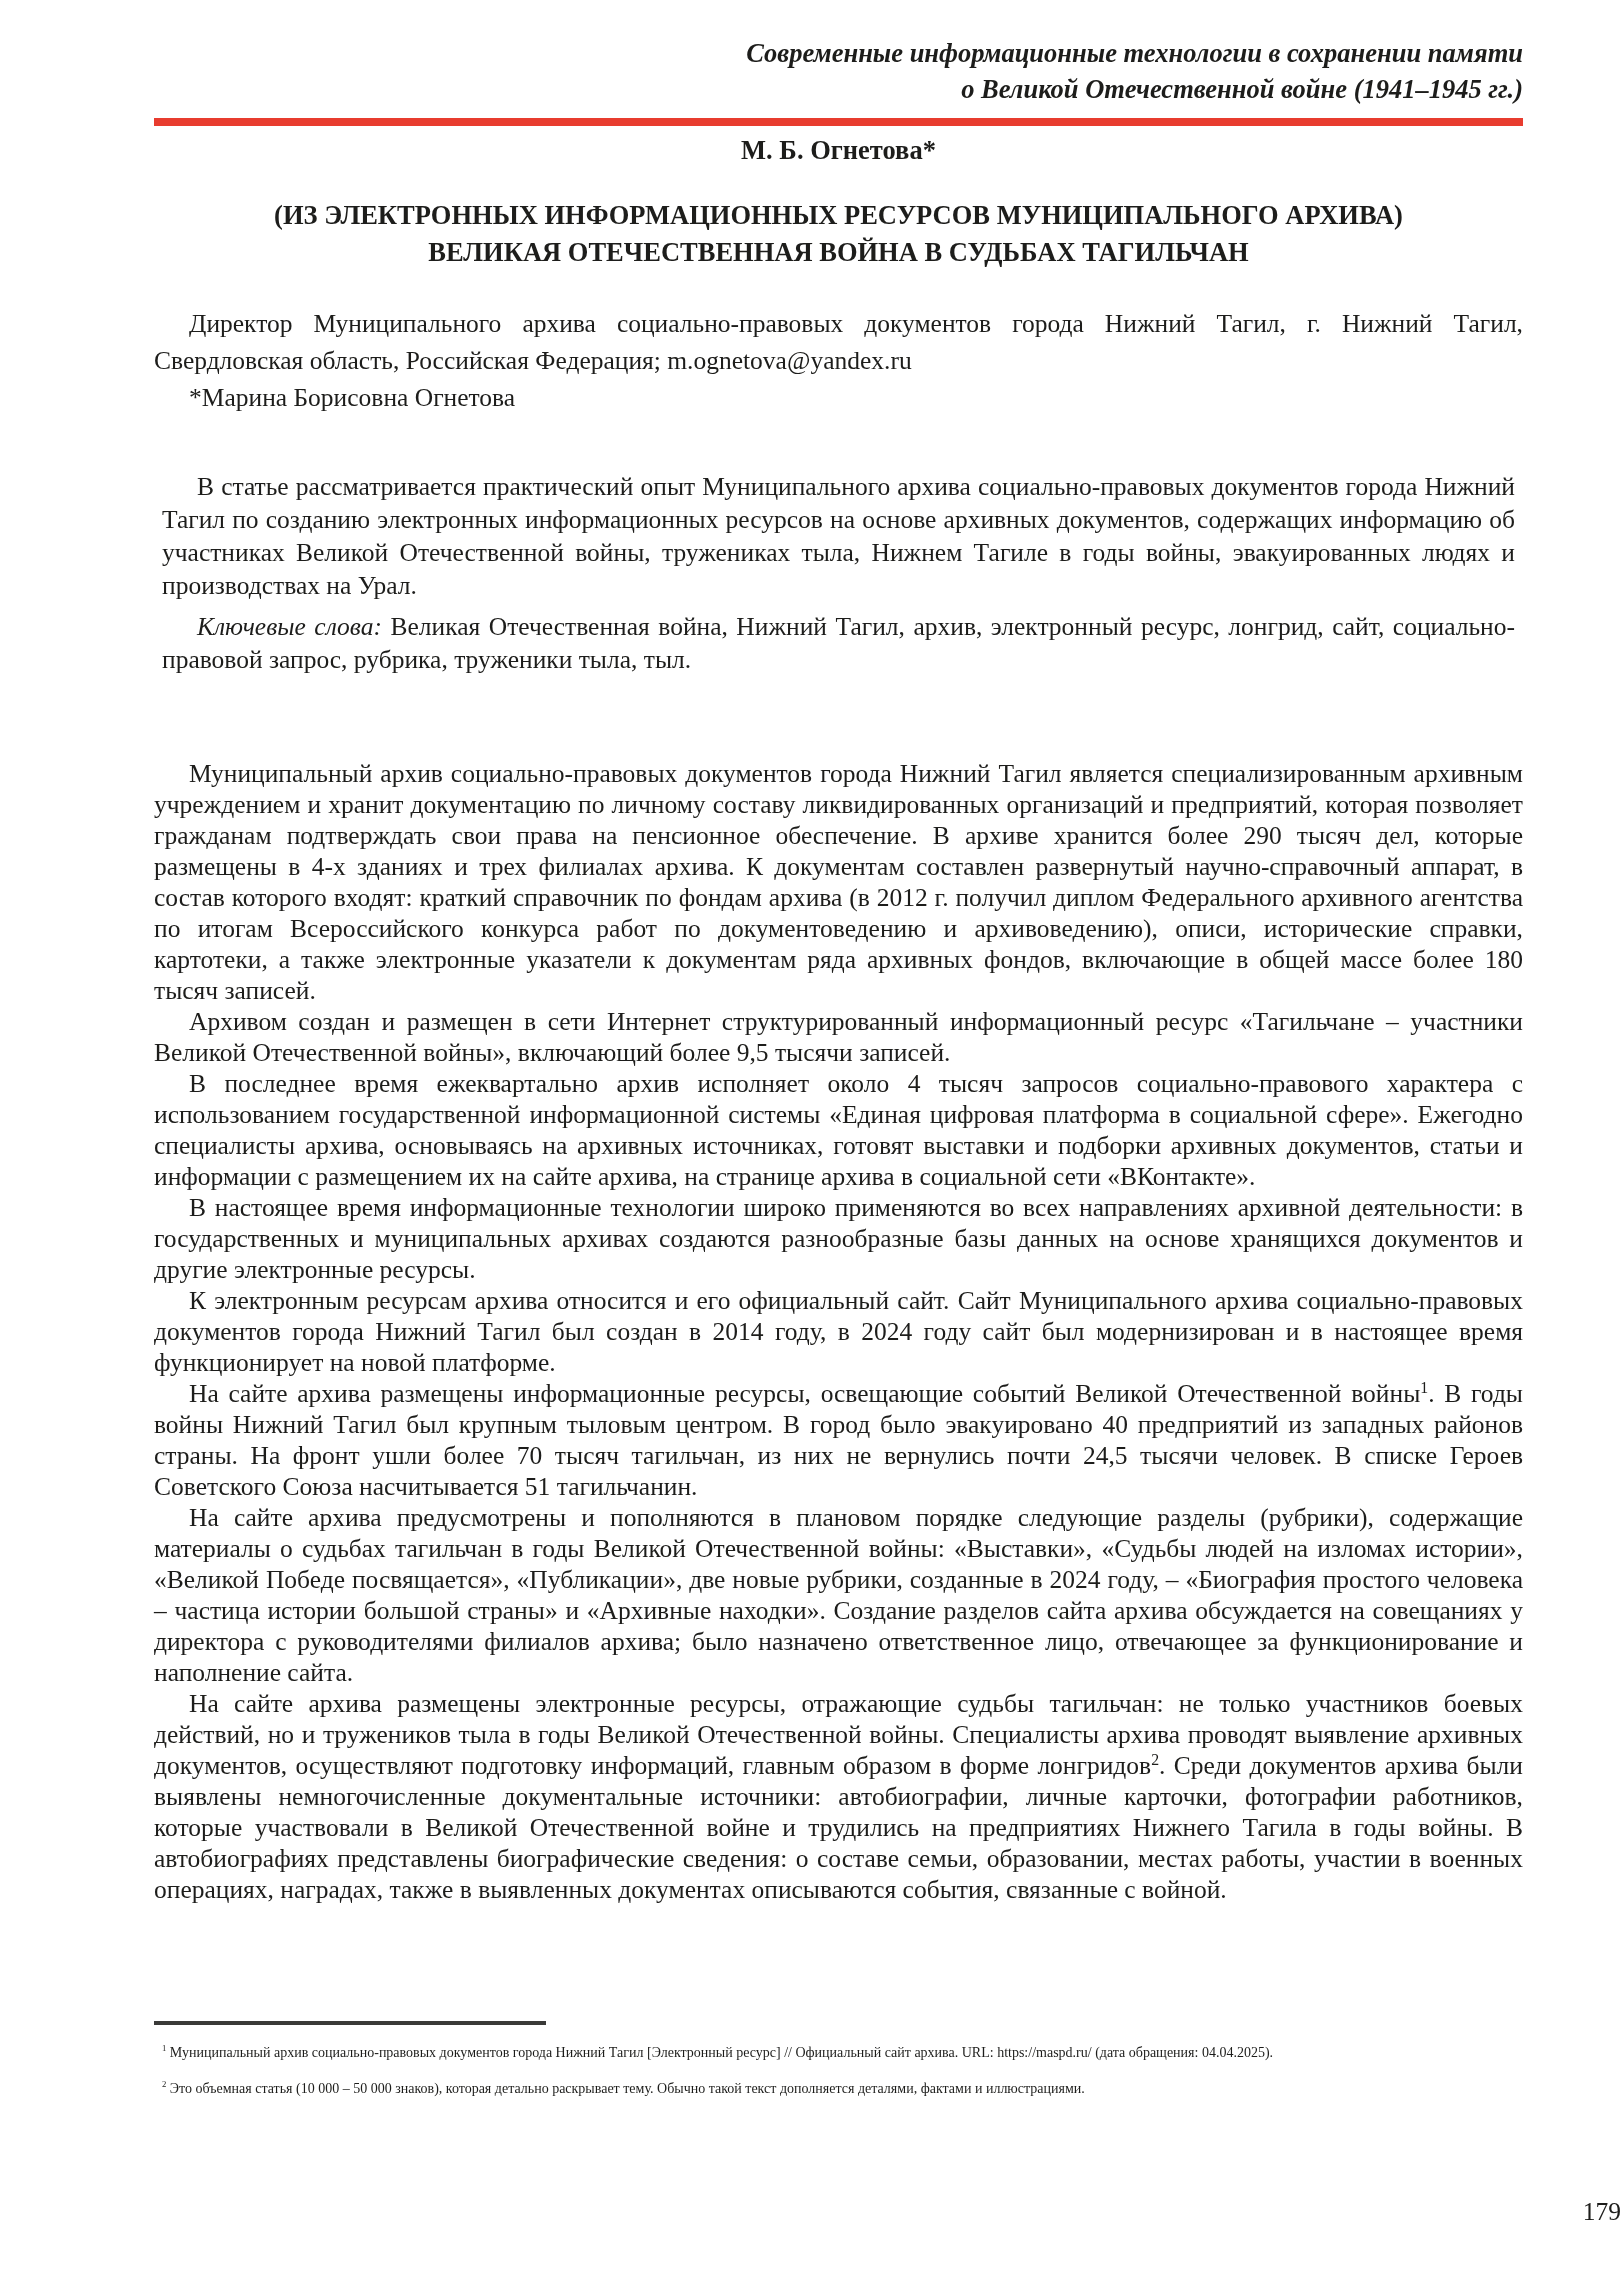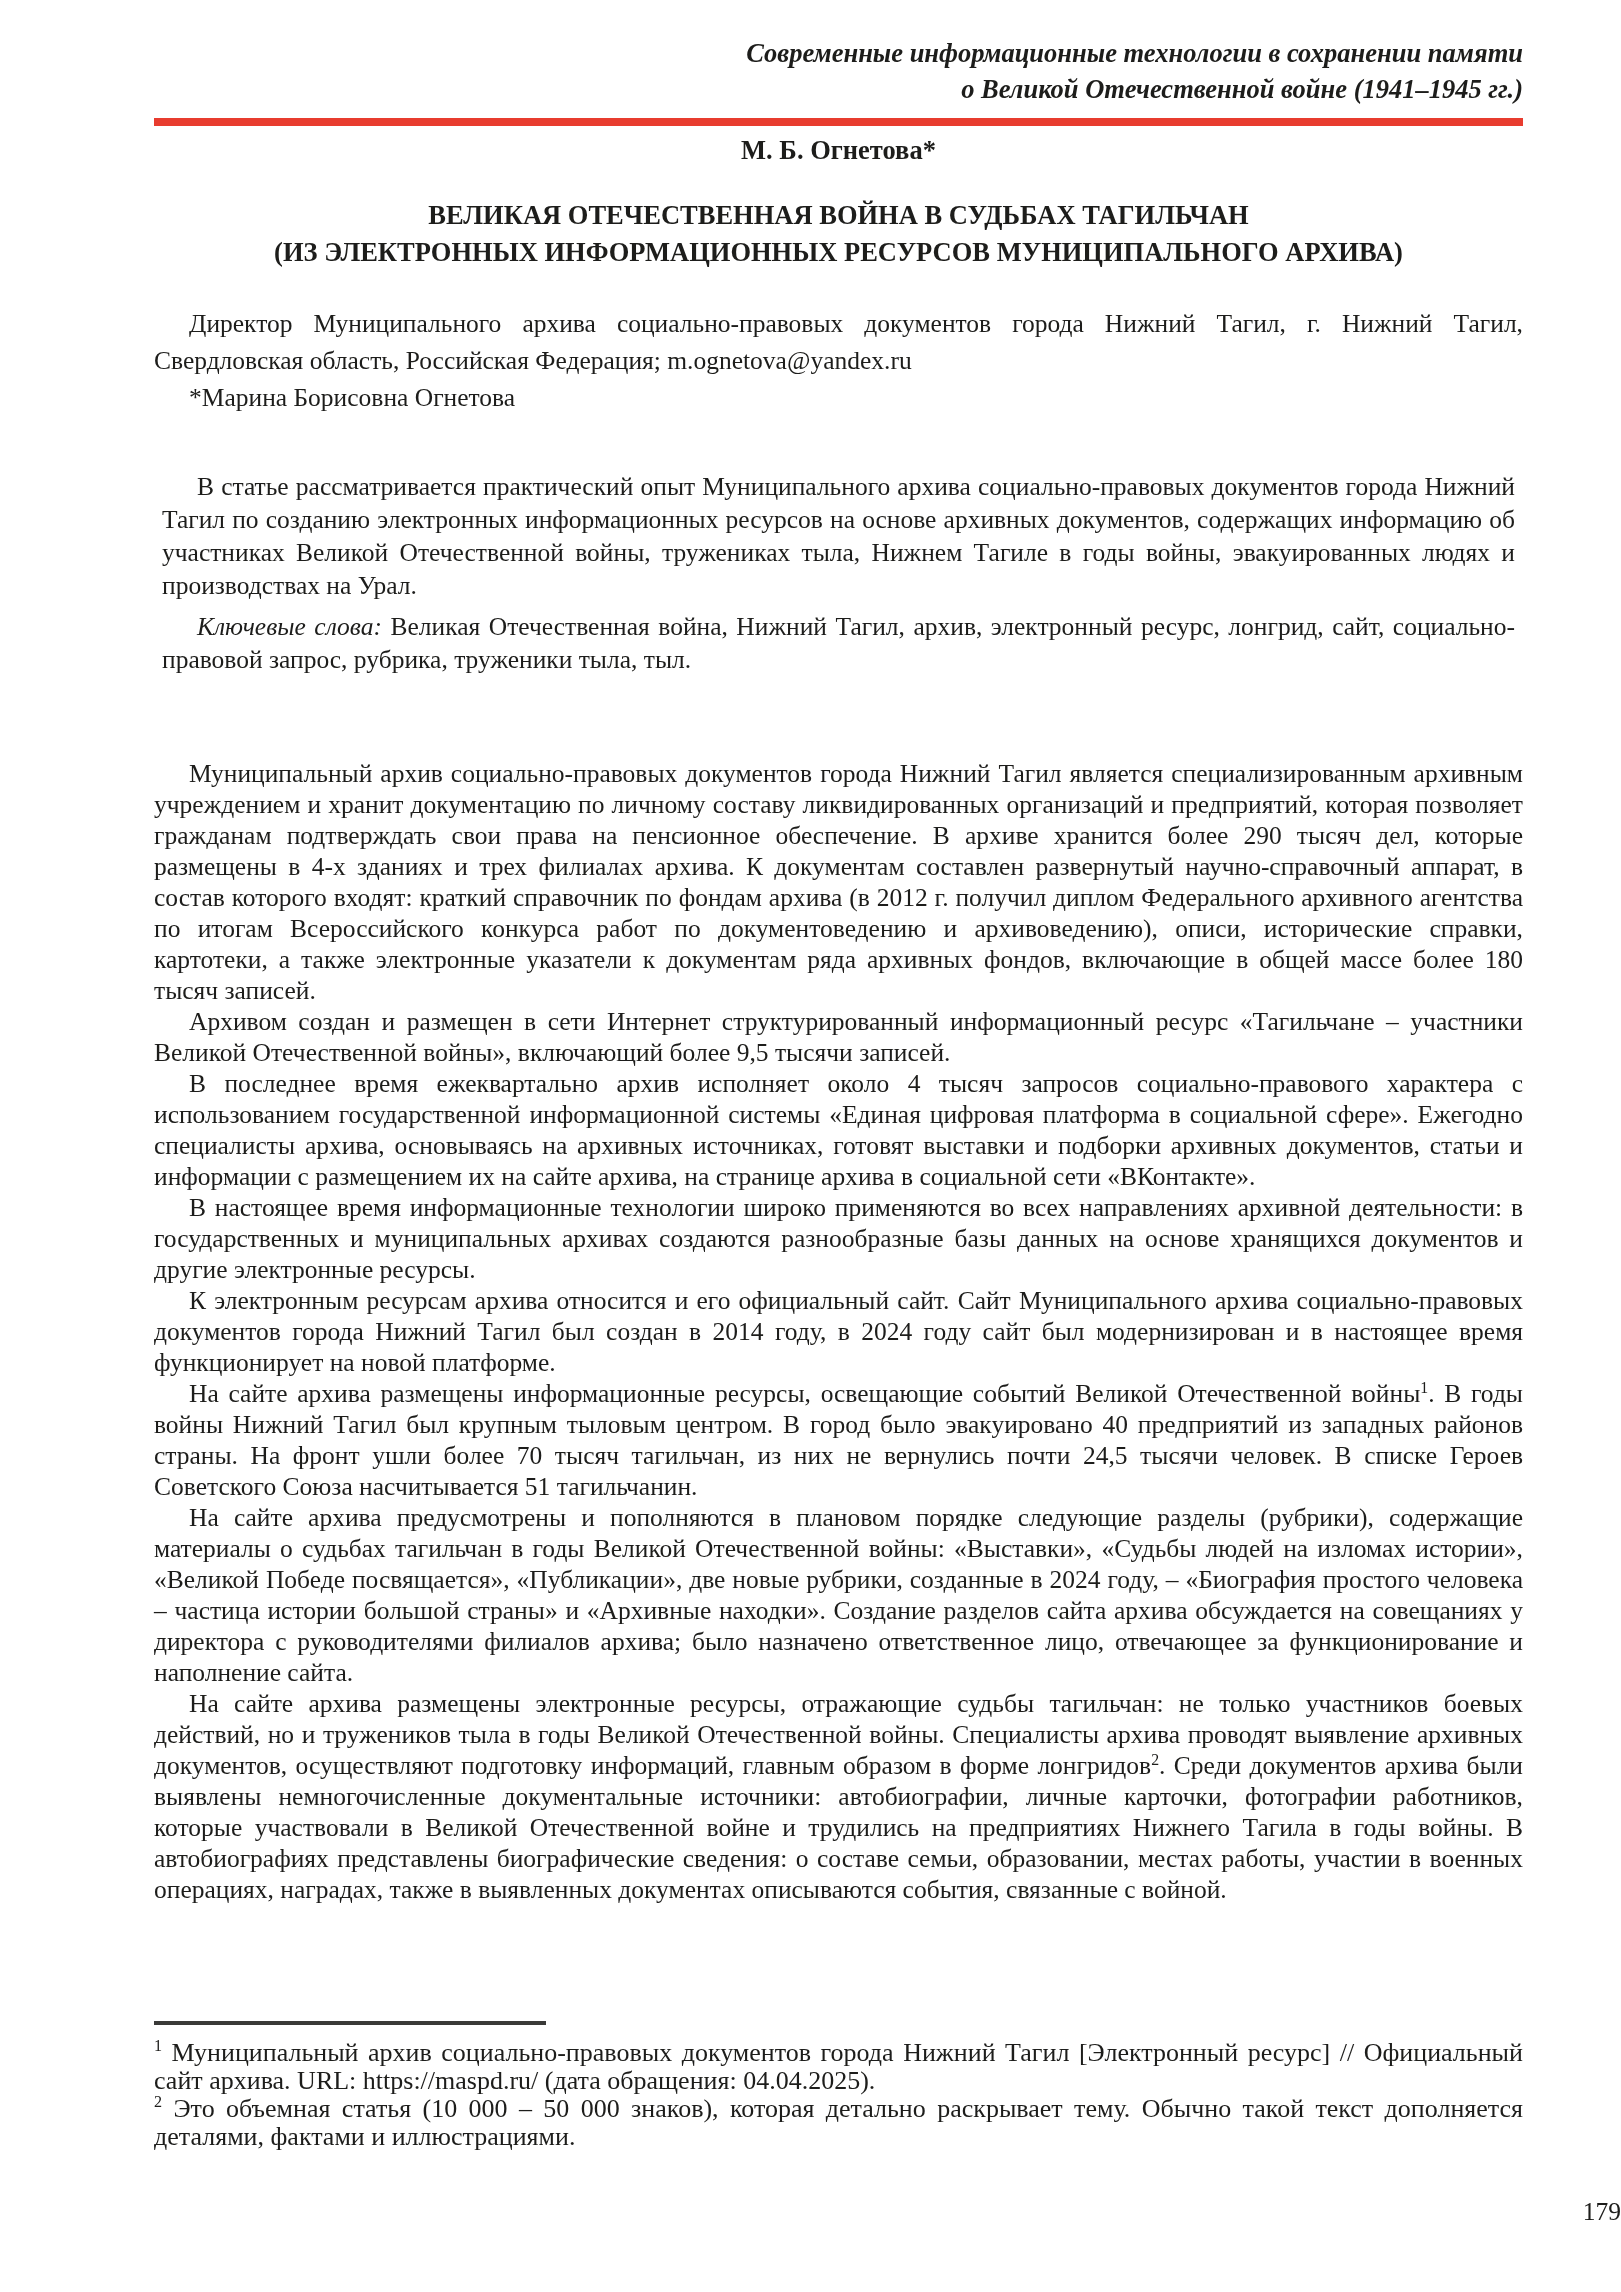--- a/index.html
+++ b/index.html
@@ -72,22 +72,22 @@
   sup {
     font-size: 0.62em;
     line-height: 0;
     vertical-align: super;
   }
 
   .footnote-area { position: absolute; left: 154px; top: 2021px; width: 1369px; }
   .footnote-rule { height: 3.9px; width: 392px; border: none; margin: 0; }
   .footnotes { margin-top: 13.7px; }
   .footnotes p {
-    margin: 0;
-    font-size: 26px;
+    margin: 8px;
+    font-size: 14px;
     line-height: 28px;
     text-align: justify;
   }
 
   .page-number {
     position: absolute;
     left: 0; top: 2197px;
     width: 1621px;
     text-align: right;
     font-size: 25.5px;
@@ -102,22 +102,22 @@
     <div class="running-head">
       <div>Современные информационные технологии в сохранении памяти</div>
       <div>о Великой Отечественной войне (1941–1945 гг.)</div>
     </div>
 
     <hr class="header-rule" style="background: rgb(232, 60, 47);">
 
     <div class="author-name">М. Б. Огнетова*</div>
 
     <div class="article-title">
+      <div>(ИЗ ЭЛЕКТРОННЫХ ИНФОРМАЦИОННЫХ РЕСУРСОВ МУНИЦИПАЛЬНОГО АРХИВА)</div>
       <div>ВЕЛИКАЯ ОТЕЧЕСТВЕННАЯ ВОЙНА В СУДЬБАХ ТАГИЛЬЧАН</div>
-      <div>(ИЗ ЭЛЕКТРОННЫХ ИНФОРМАЦИОННЫХ РЕСУРСОВ МУНИЦИПАЛЬНОГО АРХИВА)</div>
     </div>
 
     <div class="affiliation">
       <p>Директор Муниципального архива социально-правовых документов города Нижний Тагил, г. Нижний Тагил, Свердловская область, Российская Федерация; m.ognetova@yandex.ru</p>
       <p>*Марина Борисовна Огнетова</p>
     </div>
 
     <div class="abstract-block">
       <p>В статье рассматривается практический опыт Муниципального архива социально-правовых документов города Нижний Тагил по созданию электронных информационных ресурсов на основе архивных документов, содержащих информацию об участниках Великой Отечественной войны, тружениках тыла, Нижнем Тагиле в годы войны, эвакуированных людях и производствах на Урал.</p>
       <p><span class="kw-label">Ключевые слова:</span><span> Великая Отечественная война, Нижний Тагил, архив, электронный ресурс, лонгрид, сайт, социально-правовой запрос, рубрика, труженики тыла, тыл.</span></p>

